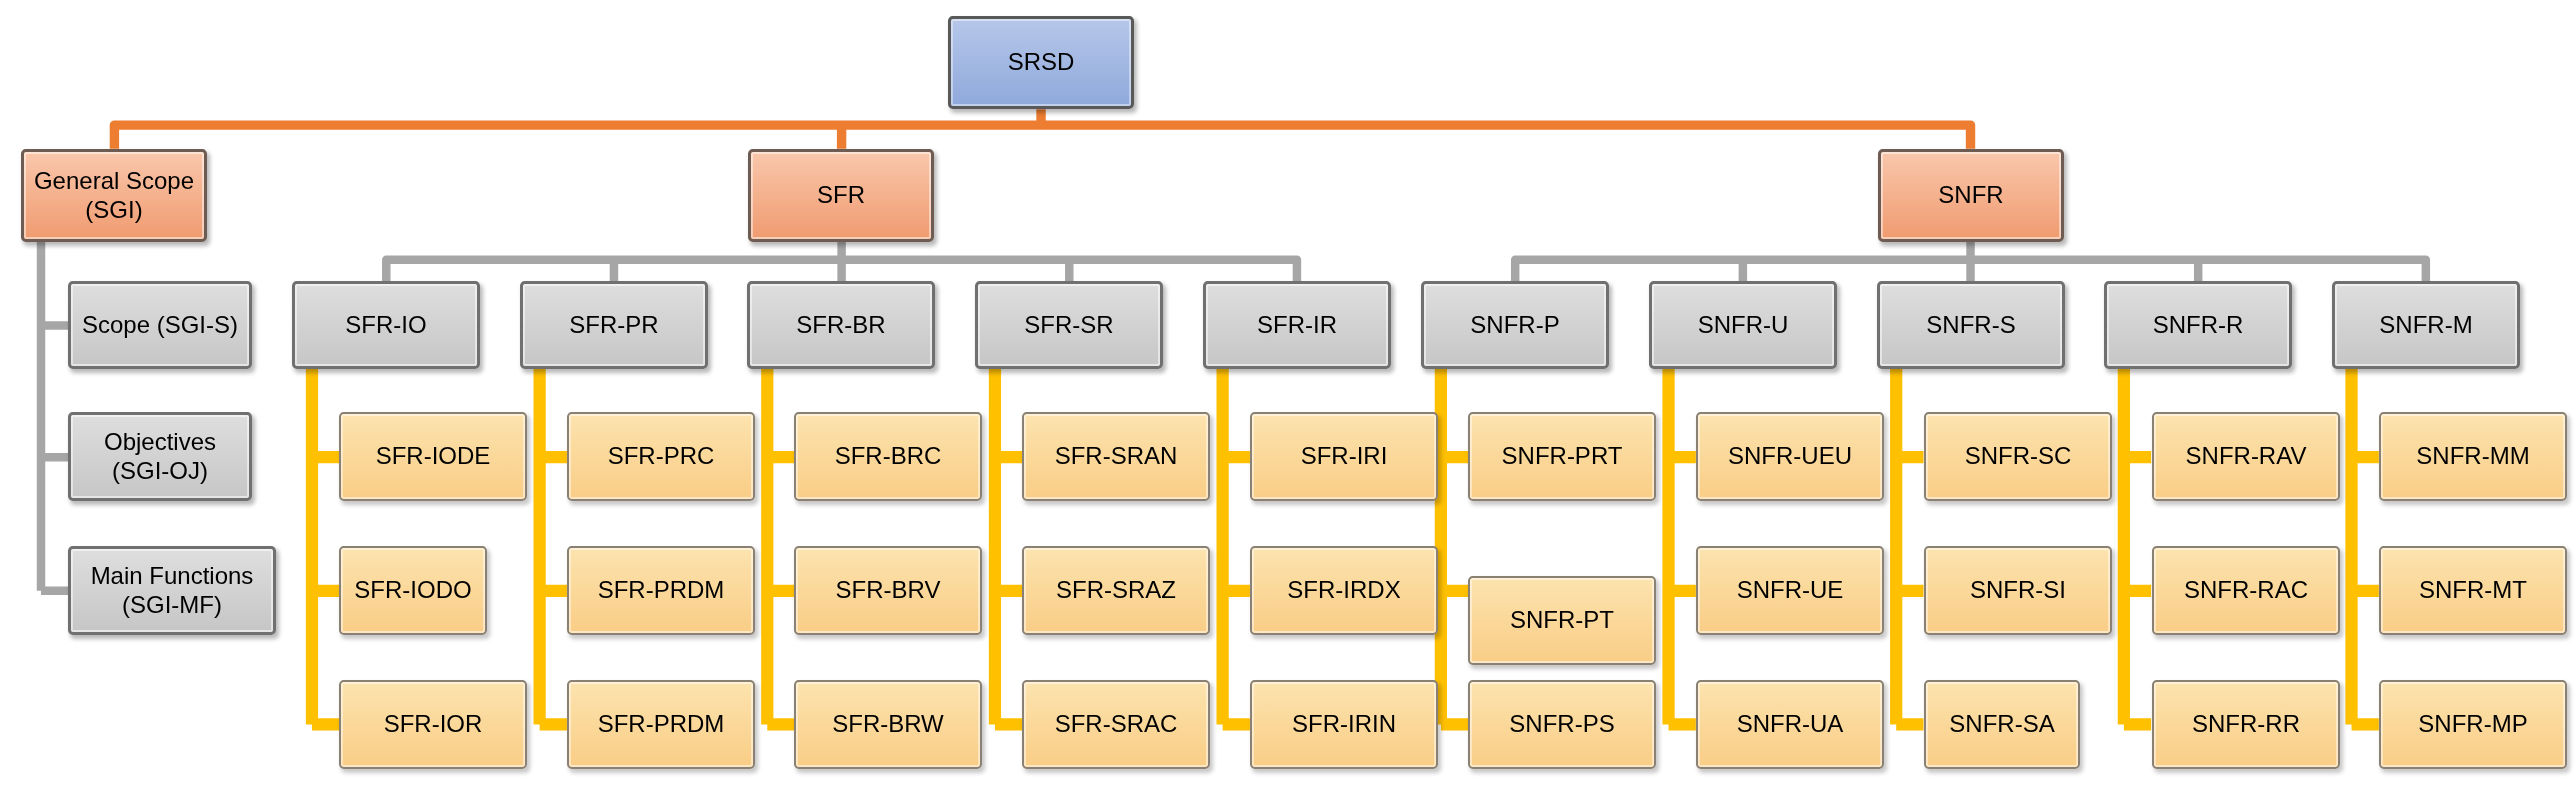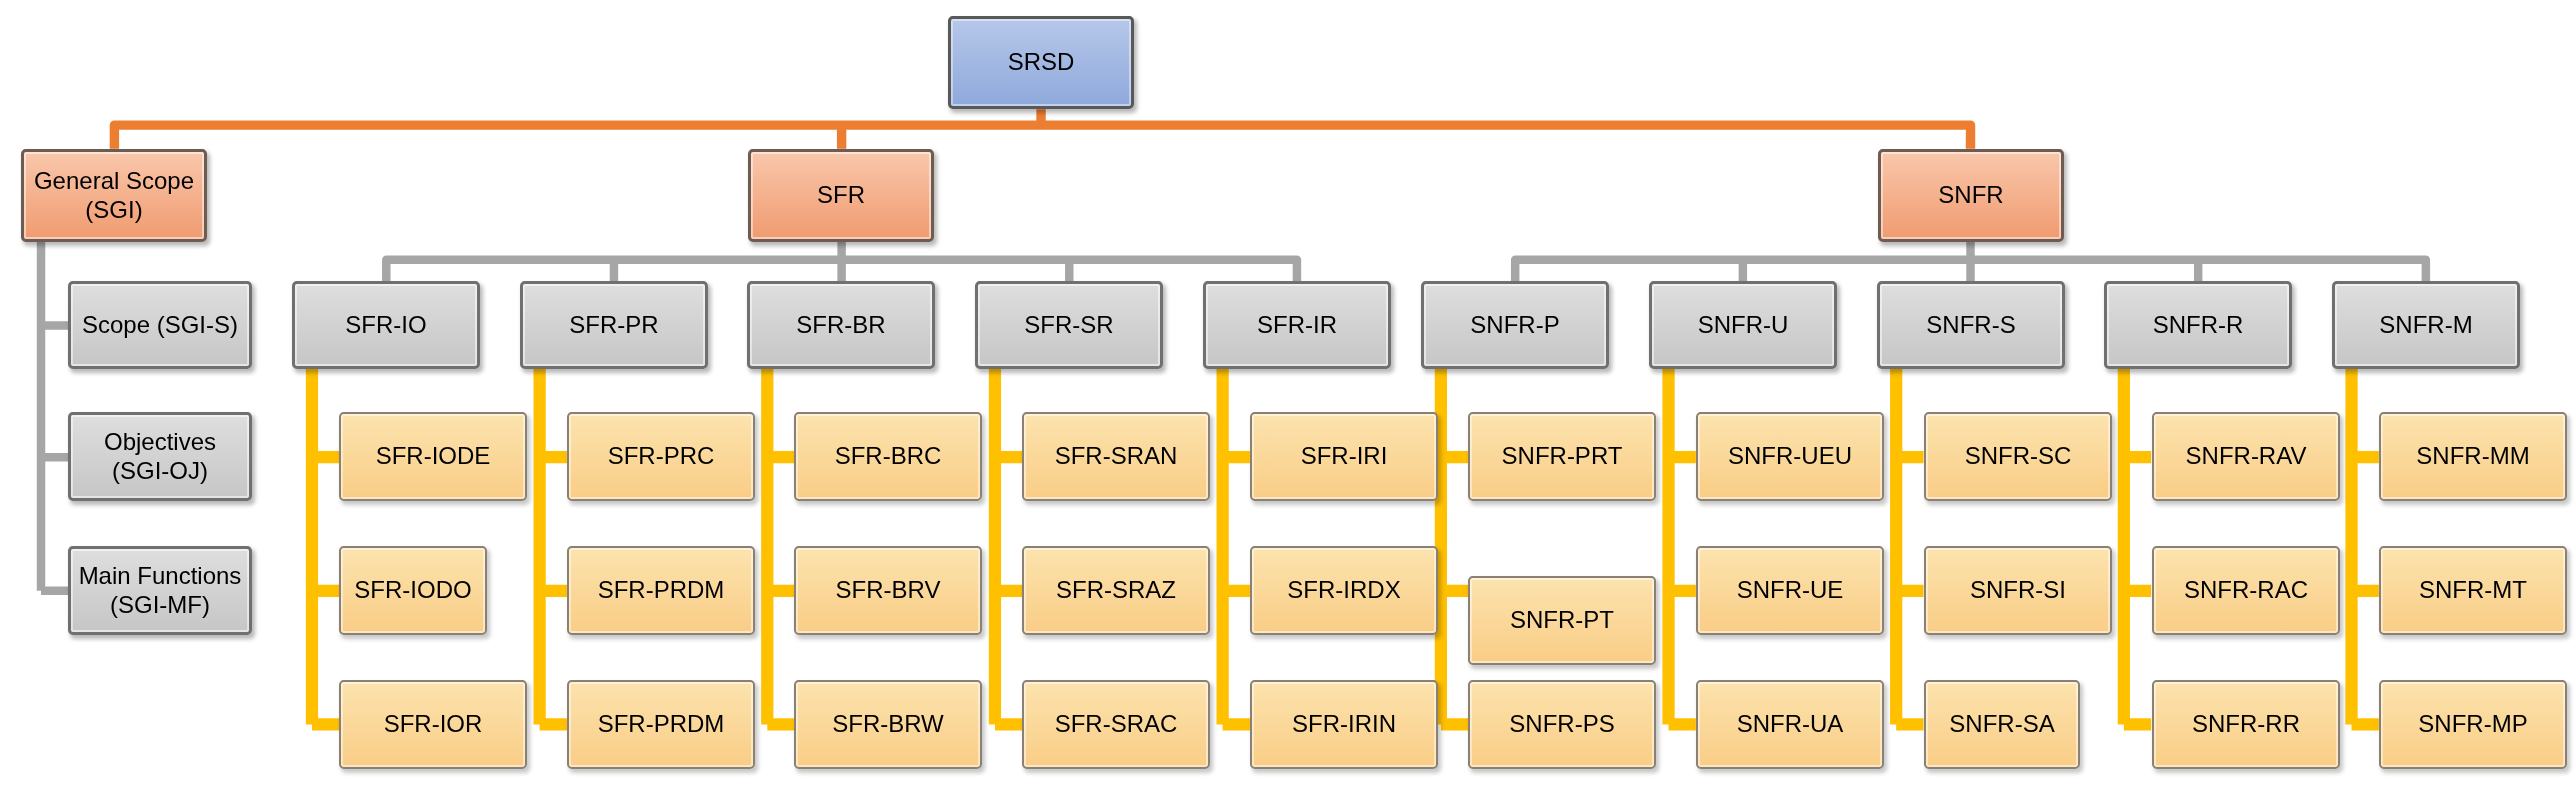--- a/index.html
+++ b/index.html
@@ -58,21 +58,21 @@
       <path d="M2015,392 V770 M2015,486 H2044 M2015,628 H2044 M2015,770 H2044 " fill="none" stroke="#FFC000" stroke-width="13" stroke-linejoin="round"></path>
       <path d="M2257,392 V770 M2257,486 H2286 M2257,628 H2286 M2257,770 H2286 " fill="none" stroke="#FFC000" stroke-width="13" stroke-linejoin="round"></path>
       <path d="M2499,392 V770 M2499,486 H2528 M2499,628 H2528 M2499,770 H2528 " fill="none" stroke="#FFC000" stroke-width="13" stroke-linejoin="round"></path>
     </svg>
     <div class="box root" style="left: 948px; top: 16px; width: 186px; height: 93px;">SRSD</div>
     <div class="box l1" style="left: 21px; top: 149px; width: 186px; height: 93px;">General Scope (SGI)</div>
     <div class="box l1" style="left: 748px; top: 149px; width: 186px; height: 93px;">SFR</div>
     <div class="box l1" style="left: 1878px; top: 149px; width: 186px; height: 93px;">SNFR</div>
     <div class="box l2" style="left: 68px; top: 281px; width: 184px; height: 88px;">Scope (SGI-S)</div>
     <div class="box l2" style="left: 68px; top: 412px; width: 184px; height: 89px;">Objectives (SGI-OJ)</div>
-    <div class="box l2" style="left: 68px; top: 546px; width: 184px; height: 89px;">Main Functions (SGI-MF)</div>
+    <div class="box l2" style="left: 68px; top: 546px; width: 208px; height: 89px;">Main Functions (SGI-MF)</div>
     <div class="box l2" style="left: 292px; top: 281px; width: 188px; height: 88px;">SFR-IO</div>
     <div class="box leaf" style="left: 339px; top: 412px; width: 188px; height: 89px;">SFR-IODE</div>
     <div class="box leaf" style="left: 339px; top: 546px; width: 148px; height: 89px;">SFR-IODO</div>
     <div class="box leaf" style="left: 339px; top: 680px; width: 188px; height: 89px;">SFR-IOR</div>
     <div class="box l2" style="left: 520px; top: 281px; width: 188px; height: 88px;">SFR-PR</div>
     <div class="box leaf" style="left: 567px; top: 412px; width: 188px; height: 89px;">SFR-PRC</div>
     <div class="box leaf" style="left: 567px; top: 546px; width: 188px; height: 89px;">SFR-PRDM</div>
     <div class="box leaf" style="left: 567px; top: 680px; width: 188px; height: 89px;">SFR-PRDM</div>
     <div class="box l2" style="left: 747px; top: 281px; width: 188px; height: 88px;">SFR-BR</div>
     <div class="box leaf" style="left: 794px; top: 412px; width: 188px; height: 89px;">SFR-BRC</div>

